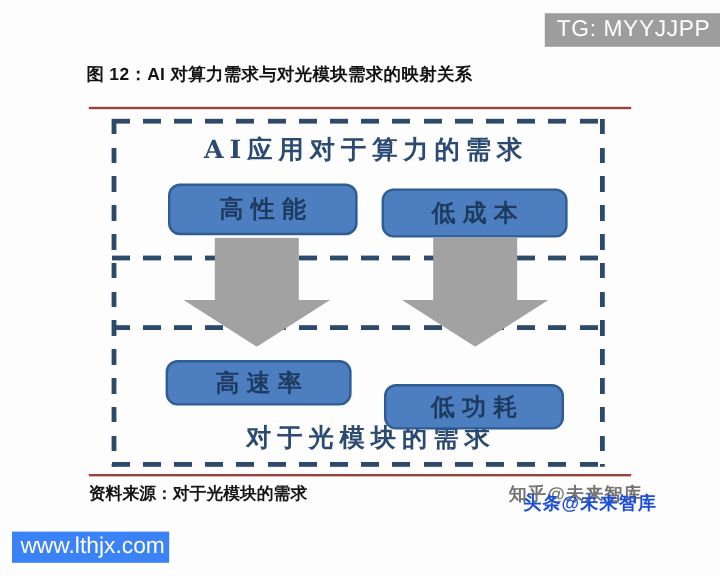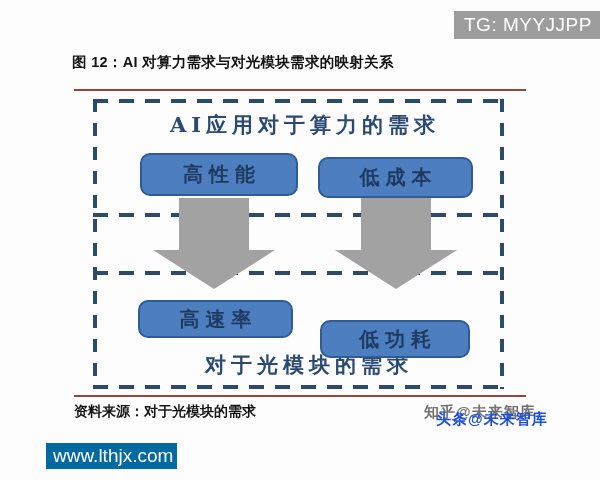--- a/index.html
+++ b/index.html
@@ -81,22 +81,22 @@
 
   
   .wm { position:absolute; z-index:1; font-weight:bold; font-size:15px;
         white-space:nowrap; filter:blur(0.5px); letter-spacing:1px; }
   .wm-zhihu   { left:424px; top:403px; color:#737373; }
   .wm-toutiao { left:436px; top:410px; color:#1d4ed8; }
 
   
   .site-box {
     position:absolute; left:10px; top:443px; width:131px; height:26px;
-    background:#0369a1; color:#ffffff; font-size:19px; line-height:26px;
-    padding-left:7px; box-sizing:border-box; font-weight:400;margin-left:36px;
+    background:#3b82f6; color:#ffffff; font-size:19px; line-height:26px;
+    padding-left:7px; box-sizing:border-box; font-weight:400;
   }
 </style>
 </head>
 <body>
 
 <div class="canvas">
 
   <div class="tg-badge">TG: MYYJJPP</div>
 
   <div class="fig-title">图 12：AI 对算力需求与对光模块需求的映射关系</div>

